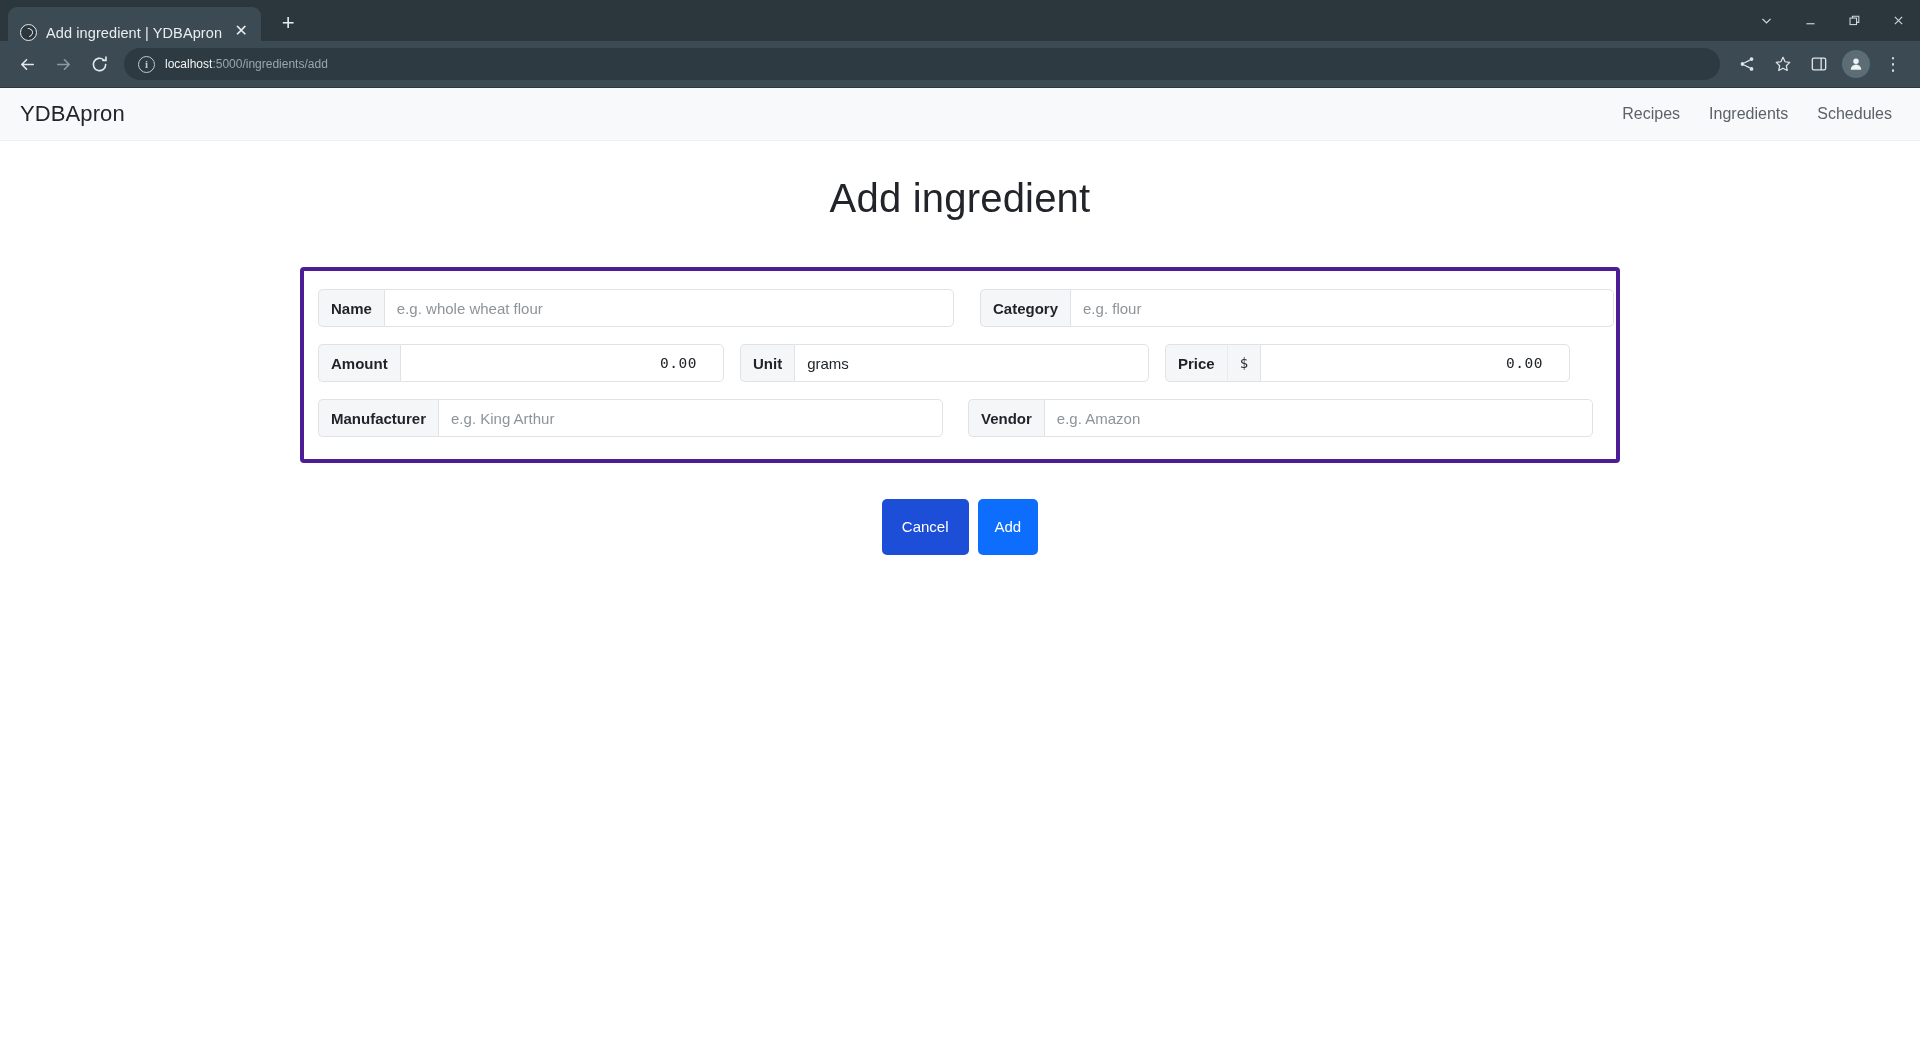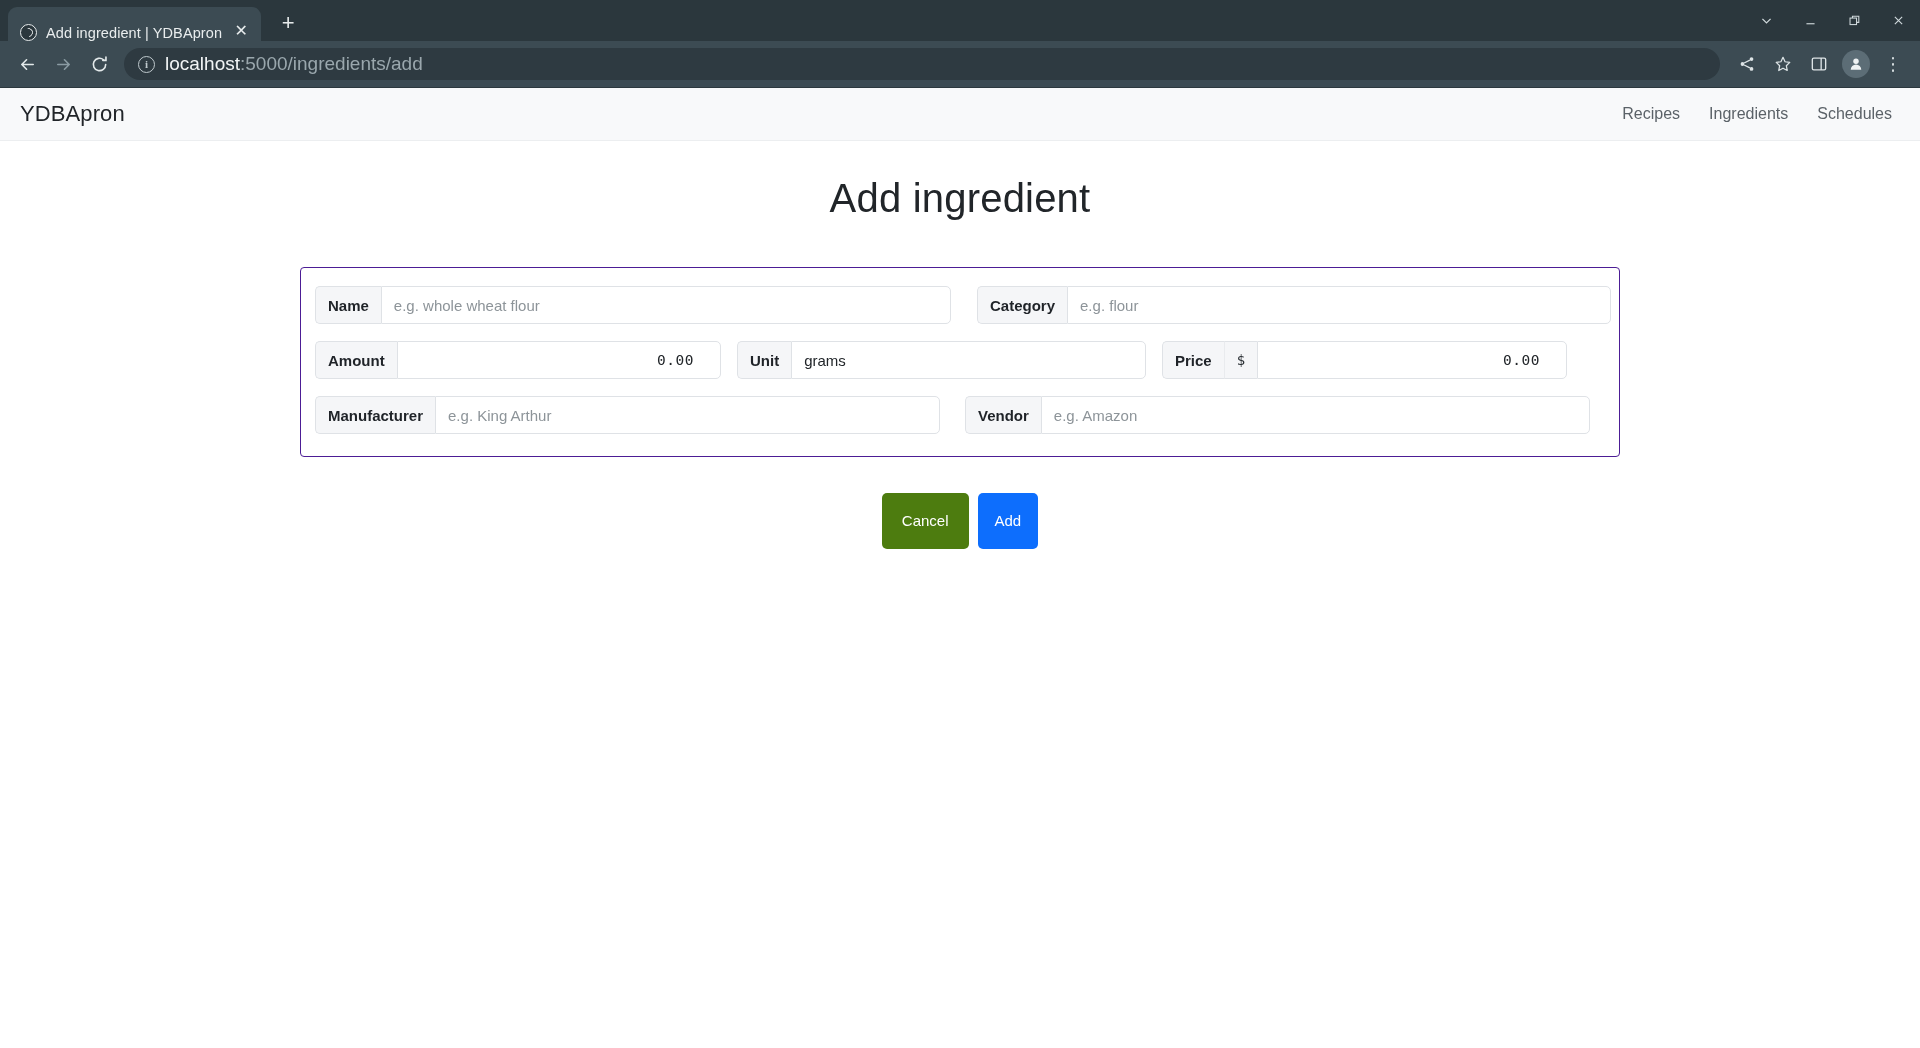--- a/index.html
+++ b/index.html
@@ -126,21 +126,21 @@
     width: 17px; height: 17px;
     border: 1.5px solid #bfc9cd;
     border-radius: 50%;
     color: #bfc9cd;
     font-size: 11px;
     font-weight: bold;
     display: flex; align-items: center; justify-content: center;
     font-family: "Liberation Serif", serif;
     flex: 0 0 17px;
   }
-  .omni-url { font-size: 19px; color: #9aa7ad; white-space: nowrap; }
+  .omni-url { font-size: 12px; color: #9aa7ad; white-space: nowrap; }
   .omni-url .host { color: #f2f5f6; }
   .tb-right { display: flex; align-items: center; gap: 2px; margin-left: auto; }
   .tb-icon {
     width: 34px; height: 34px;
     display: flex; align-items: center; justify-content: center;
     color: #dde4e6;
     border-radius: 50%;
     flex: 0 0 34px;
   }
   .avatar-btn {
@@ -188,21 +188,21 @@
     font-size: 40px;
     font-weight: normal;
     color: #212529;
     margin: 35px 0 0 0;
     letter-spacing: 0.2px;
   }
 
   .form-card {
     width: 1320px;
     margin: 46px auto 0 auto;
-    border: 1px solid #4c1d95;
+    border: 4px solid #4c1d95;
     border-radius: 4px;
     padding: 18px 14px 22px 14px;
   }
   .form-row {
     display: flex;
     gap: 26px;
     margin-bottom: 17px;
   }
   .form-row:last-child { margin-bottom: 0; }
 
@@ -275,21 +275,21 @@
   }
   .btn {
     border: none;
     border-radius: 5px;
     font-size: 15px;
     padding: 8px 16px;
     color: #ffffff;
     font-family: "Liberation Sans", sans-serif;
     line-height: 1.2;
   }
-  .btn-cancel { background: #4d7c0f; padding: 12px 20px; text-align: right; }
+  .btn-cancel { background: #1d4ed8; padding: 12px 20px; text-align: right; }
   .btn-add { background: #0d6efd; padding: 19px 17px; }
 </style>
 </head>
 <body>
 
 <div class="browser">
 
   <div class="tabstrip">
     <div class="tab">
       <span class="tab-favicon">

